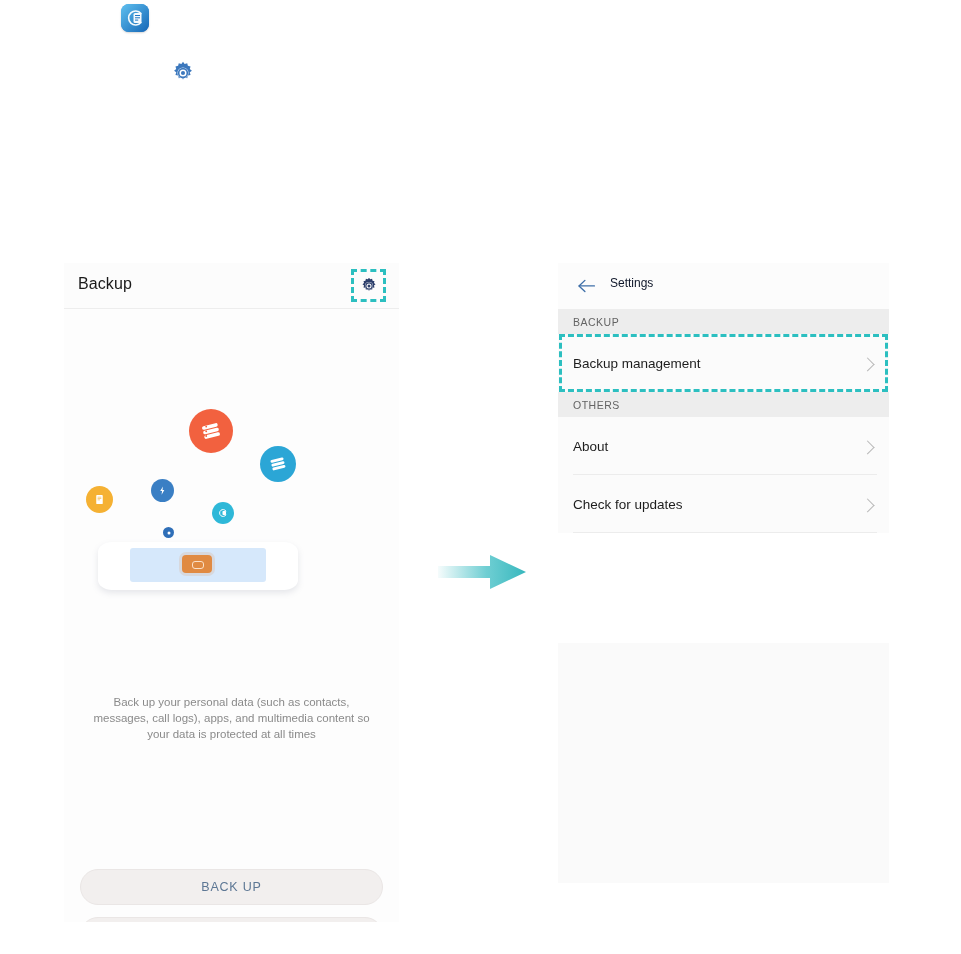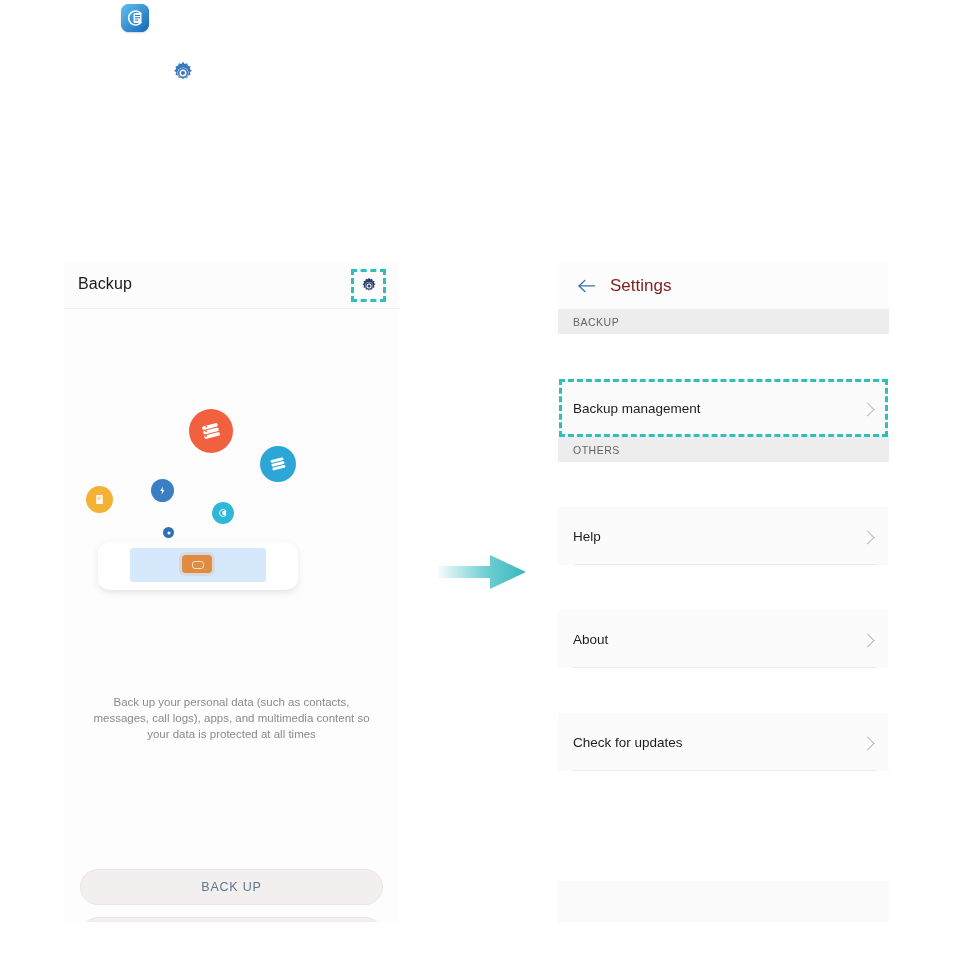--- a/index.html
+++ b/index.html
@@ -201,43 +201,42 @@
     position: absolute;
     left: 19px;
     top: 15px;
     width: 19px;
     height: 16px;
   }
   .rp-title {
     position: absolute;
     left: 52px;
     top: 13px;
-    font-size: 17px;
-    color: #7f1d1d;
+    font-size: 12px;
+    color: #0f172a;
   }
   .sec-head {
     height: 25px;
     background: #ededed;
     display: flex;
     align-items: center;
     padding-left: 15px;
     font-size: 10.5px;
     letter-spacing: 0.5px;
     color: #636363;
   }
   .row {
     position: relative;
     height: 58px;
     background: #fbfbfb;
     display: flex;
     align-items: center;
     padding-left: 15px;
     font-size: 13.5px;
     color: #1d1d1d;
-    margin-top: 45px;
   }
   .row .chev {
     position: absolute;
     right: 20px;
     top: 50%;
     transform: translateY(-50%);
     width: 9px;
     height: 9px;
     border-right: 1.4px solid #b9b9b9;
     border-top: 1.4px solid #b9b9b9;
@@ -415,24 +414,20 @@
 
   <div class="row row-hl">
     <span>Backup management</span>
     <span class="chev"></span>
     <span class="row-hl-box"></span>
   </div>
 
   <div class="sec-head">OTHERS</div>
 
   <div class="row sep">
-    <span>Help</span>
-    <span class="chev"></span>
-  </div>
-  <div class="row sep">
     <span>About</span>
     <span class="chev"></span>
   </div>
   <div class="row sep">
     <span>Check for updates</span>
     <span class="chev"></span>
   </div>
 
   <div class="rp-filler-white"></div>
   <div class="rp-filler-grey"></div>

